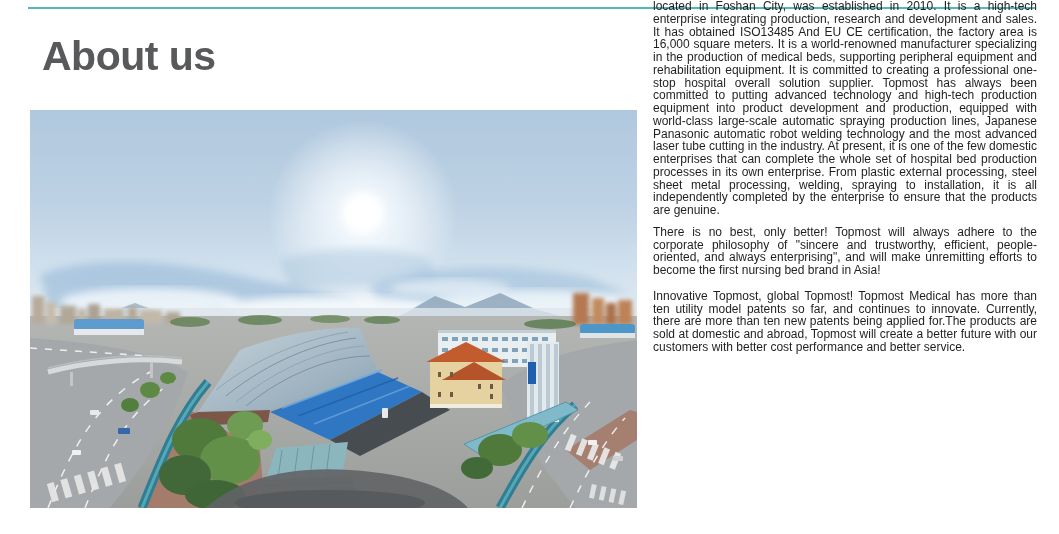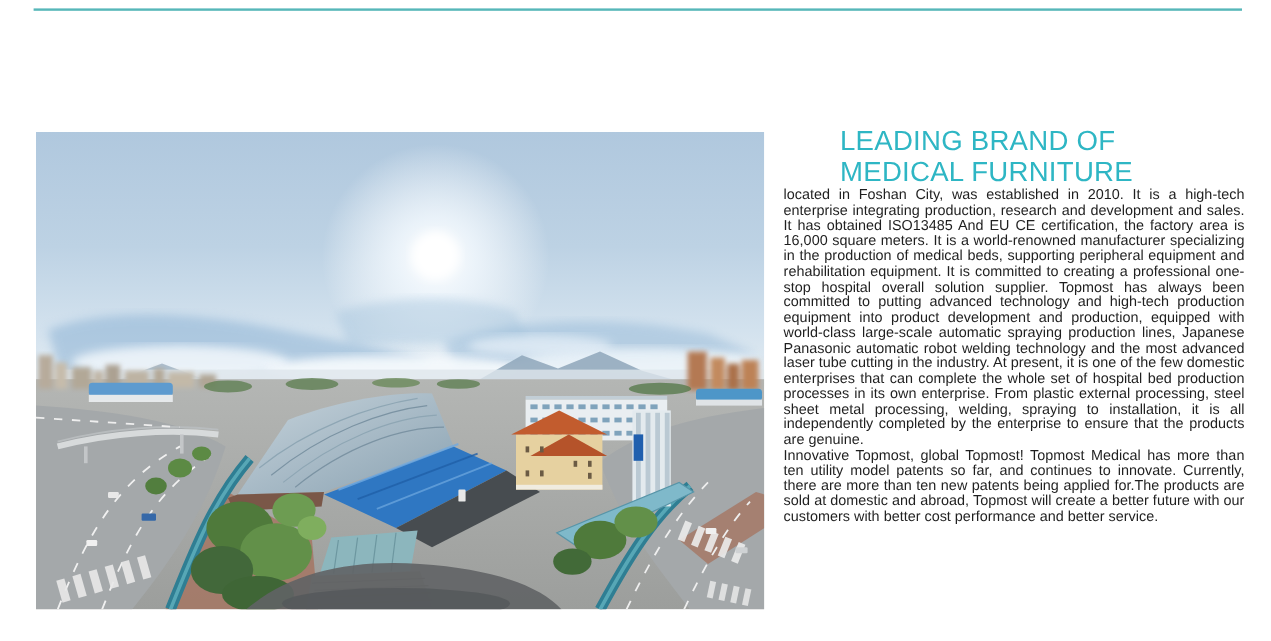--- a/index.html
+++ b/index.html
@@ -10,29 +10,30 @@
            color:#58595b;letter-spacing:-0.5px;line-height:1;}
   .hero{position:absolute;left:30px;top:110px;width:607px;height:398px;margin:0;overflow:hidden;}
   .hero svg{display:block;width:607px;height:398px;}
   .text-col{position:absolute;left:653px;top:0;width:384px;}
   .headline{margin:104px 0 0 47px;font-size:23px;line-height:26px;font-weight:400;
             color:var(--accent,#2eb6c4);letter-spacing:0.2px;}
   .text-col p{margin:0;font-size:12px;line-height:12.75px;color:#1f1f1f;
               text-align:justify;text-justify:inter-word;}
   .text-col p.p1{margin-top:0;}
   .text-col p.p2{margin-top:9px;}
-  .text-col p.p3{}
+  .text-col p.p3{margin-top:13px;}
 </style>
 </head>
 <body>
 
 <div class="page">
 
   <div class="top-rule"></div>
 
+  <h1 class="heading">About us</h1>
 
   <figure class="hero">
     <svg viewBox="0 0 607 398" xmlns="http://www.w3.org/2000/svg">
       <defs>
         <linearGradient id="sky" x1="0" y1="0" x2="0" y2="1">
           <stop offset="0" stop-color="#b0c8de"></stop>
           <stop offset="0.45" stop-color="#bdd2e4"></stop>
           <stop offset="0.78" stop-color="#d3e2ee"></stop>
           <stop offset="1" stop-color="#e4ecf2"></stop>
         </linearGradient>
@@ -250,21 +251,18 @@
       <rect x="88" y="318" width="12" height="6" rx="1" fill="#3568a8"></rect>
       <rect x="60" y="300" width="9" height="5" rx="1" fill="#e8e8e8"></rect>
       <rect x="42" y="340" width="9" height="5" rx="1" fill="#f0f0f0"></rect>
       <rect x="558" y="330" width="9" height="5" rx="1" fill="#f0f0f0"></rect>
       <rect x="583" y="346" width="10" height="5" rx="1" fill="#cfd2d4"></rect>
       <rect x="352" y="298" width="6" height="10" rx="1" fill="#e8e8e8"></rect>
     </svg>
   </figure>
 
   <section class="text-col">
-    <h2 class="headline">
-      <span>LEADING BRAND OF</span><br>
-      <span>MEDICAL FURNITURE</span>
-    </h2>
     <p class="p1">located in Foshan City, was established in 2010.  It is a high-tech enterprise integrating production, research and development and sales. It has obtained ISO13485 And EU CE certification, the  factory area is 16,000 square meters. It is a world-renowned manufacturer specializing in the production of medical beds, supporting peripheral equipment and rehabilitation equipment. It is committed to creating a professional one-stop hospital overall solution supplier. Topmost has always been committed to putting advanced technology and high-tech production equipment into product development and production, equipped with world-class large-scale automatic spraying production lines, Japanese Panasonic automatic robot welding technology and the most advanced laser tube cutting in the industry. At present, it is one of the few domestic enterprises that can complete the whole set of hospital bed production processes in its own enterprise. From plastic external processing, steel sheet metal processing, welding, spraying to installation, it is all independently completed by the enterprise to ensure that the products are genuine.</p>
+    <p class="p2">There is no best, only better! Topmost will always adhere to the corporate philosophy of "sincere and trustworthy, efficient, people-oriented, and always enterprising", and will make unremitting efforts to become the first nursing bed brand in Asia!</p>
     <p class="p3">Innovative Topmost, global Topmost! Topmost Medical has more than ten utility model patents so far, and continues to innovate. Currently, there are more than ten new patents being applied for.The products are sold at domestic  and abroad, Topmost will create a better future with our customers with better cost performance and better service.</p>
   </section>
 
 </div>
 
 </body></html>

